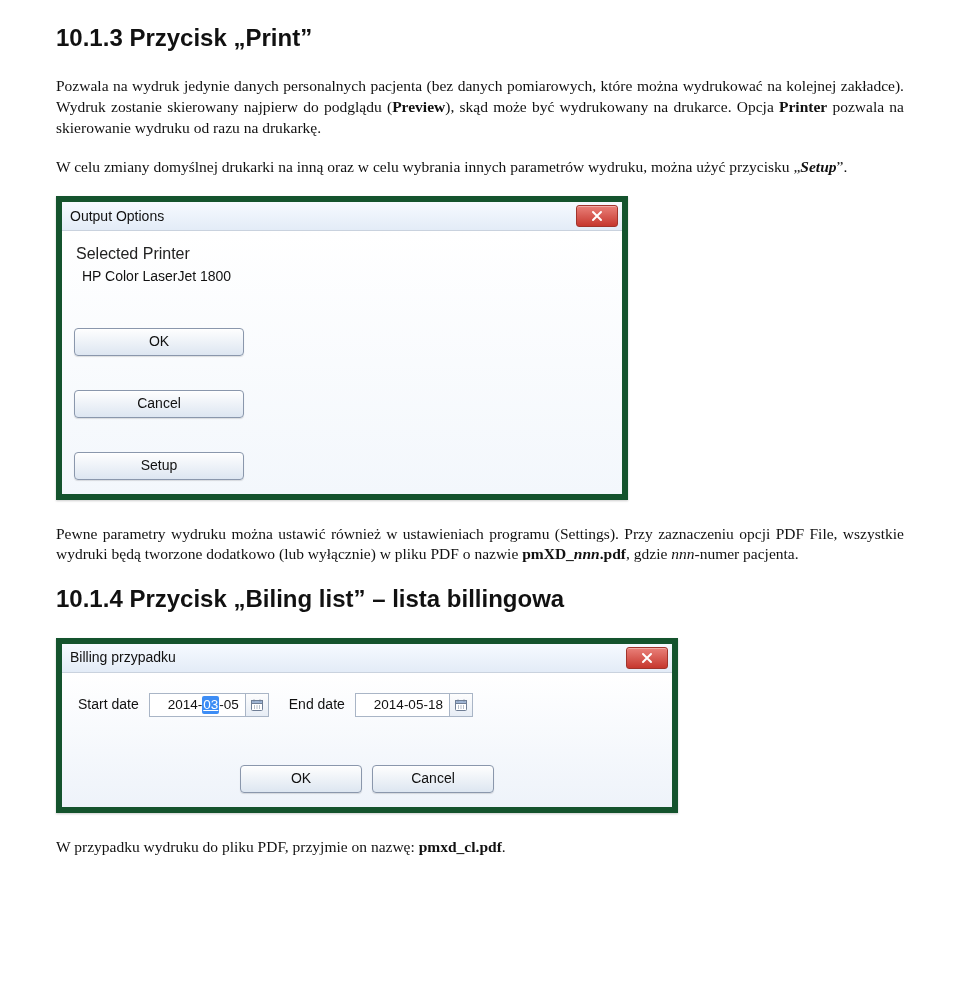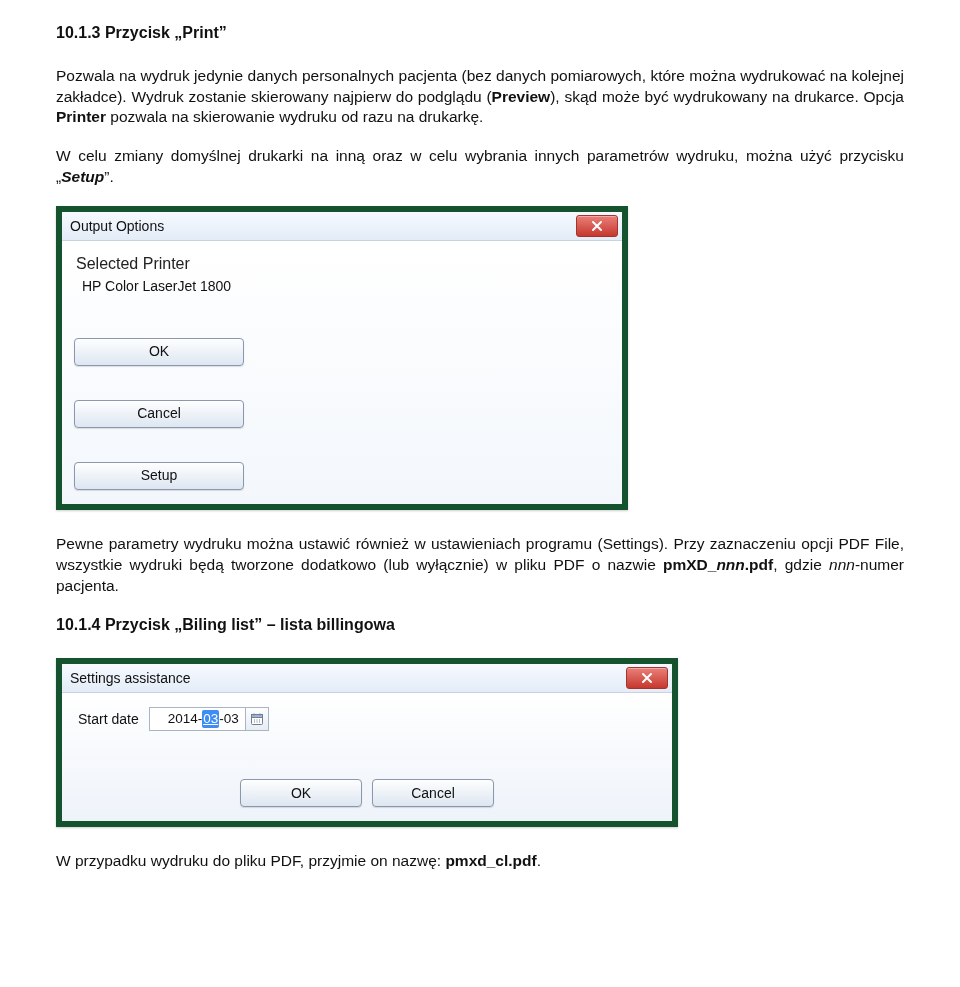--- a/index.html
+++ b/index.html
@@ -19,26 +19,26 @@
     width:960px;
     font-family:"Segoe UI",Tahoma,Geneva,sans-serif;
     font-size:15.5px;
     line-height:1.35;
   }
   .page{
     padding:22px 56px 40px 56px;
   }
   h2.section{
     font-family:Arial,Helvetica,sans-serif;
-    font-size:16px;
+    font-size:24px;
     font-weight:700;
     margin:0 0 22px 0;
   }
   h2.section + p{margin-top:0;}
-  p{margin:0 0 18px 0;text-align:justify;}
+  p{margin:0 0 18px 0;text-align:justify;font-family:Liberation Serif, serif;}
   .b{font-weight:700;}
   .i{font-style:italic;}
   .bi{font-weight:700;font-style:italic;}
   .run{display:inline;}
 
   
   .dialog{
     border:6px solid #14532d;
     box-shadow:0 1px 2px rgba(0,0,0,.2);
     width:560px;
@@ -93,21 +93,21 @@
     background:linear-gradient(var(--btn-a),var(--btn-b));
     font-size:14px;color:#111;
     display:flex;align-items:center;justify-content:center;
     box-shadow:inset 0 1px 0 rgba(255,255,255,.6),0 1px 1px rgba(0,0,0,.12);
     margin-top:28px;
   }
 
   
   .dialog.billing{width:610px;}
   .billing .body{
-    padding:14px 16px 14px 16px;
+    padding:20px 16px 14px 16px;
     background:linear-gradient(#ffffff,#eef3fa);
   }
   .datebar{
     display:flex;align-items:center;gap:20px;flex-wrap:wrap;
     font-size:14px;margin-bottom:20px;
   }
   .datebar .pair{display:flex;align-items:center;gap:10px;}
   .datebar label{color:#111;}
   .datefield{
     display:flex;align-items:center;
@@ -155,37 +155,51 @@
       </div>
     </div>
   </div>
 
   <p><span class="run">Pewne parametry wydruku można ustawić również w ustawieniach programu (Settings). Przy zaznaczeniu opcji PDF File, wszystkie wydruki będą tworzone dodatkowo (lub wyłącznie) w pliku PDF o nazwie </span><span class="run b">pmXD_</span><span class="run bi">nnn</span><span class="run b">.pdf</span><span class="run">, gdzie </span><span class="run i">nnn</span><span class="run">-numer pacjenta.</span></p>
 
   <h2 class="section">10.1.4 Przycisk „Biling list” – lista billingowa</h2>
 
   <div class="dialog billing">
     <div class="titlebar">
-      <span class="title">Settings assistance</span>
+      <span class="title">Billing przypadku</span>
       <span class="closebtn">
         <svg width="12" height="12" viewBox="0 0 12 12">
           <path d="M2 2 L10 10 M10 2 L2 10" stroke="#fff" stroke-width="2" stroke-linecap="round"></path>
         </svg>
       </span>
     </div>
     <div class="body">
       <div class="datebar">
         <div class="pair">
           <label>Start date</label>
           <div class="datefield">
             <span class="val">
               <span>2014-</span>
                 <span class="sel">03</span>
-                <span>-03</span>
+                <span>-05</span>
             </span>
+            <span class="cal">
+              <svg width="14" height="14" viewBox="0 0 14 14">
+                <rect x="1.5" y="2.5" width="11" height="10" rx="1" fill="#fff" stroke="#6f7e95"></rect>
+                <rect x="1.5" y="2.5" width="11" height="3" fill="#9fb5d4" stroke="#6f7e95"></rect>
+                <path d="M4 8h1M6.5 8h1M9 8h1M4 10h1M6.5 10h1M9 10h1" stroke="#6f7e95" stroke-width="1"></path>
+                <path d="M4 1.5v2M10 1.5v2" stroke="#6f7e95" stroke-width="1"></path>
+              </svg>
+            </span>
+          </div>
+        </div>
+        <div class="pair">
+          <label>End date</label>
+          <div class="datefield">
+            <span class="val">2014-05-18</span>
             <span class="cal">
               <svg width="14" height="14" viewBox="0 0 14 14">
                 <rect x="1.5" y="2.5" width="11" height="10" rx="1" fill="#fff" stroke="#6f7e95"></rect>
                 <rect x="1.5" y="2.5" width="11" height="3" fill="#9fb5d4" stroke="#6f7e95"></rect>
                 <path d="M4 8h1M6.5 8h1M9 8h1M4 10h1M6.5 10h1M9 10h1" stroke="#6f7e95" stroke-width="1"></path>
                 <path d="M4 1.5v2M10 1.5v2" stroke="#6f7e95" stroke-width="1"></path>
               </svg>
             </span>
           </div>
         </div>

